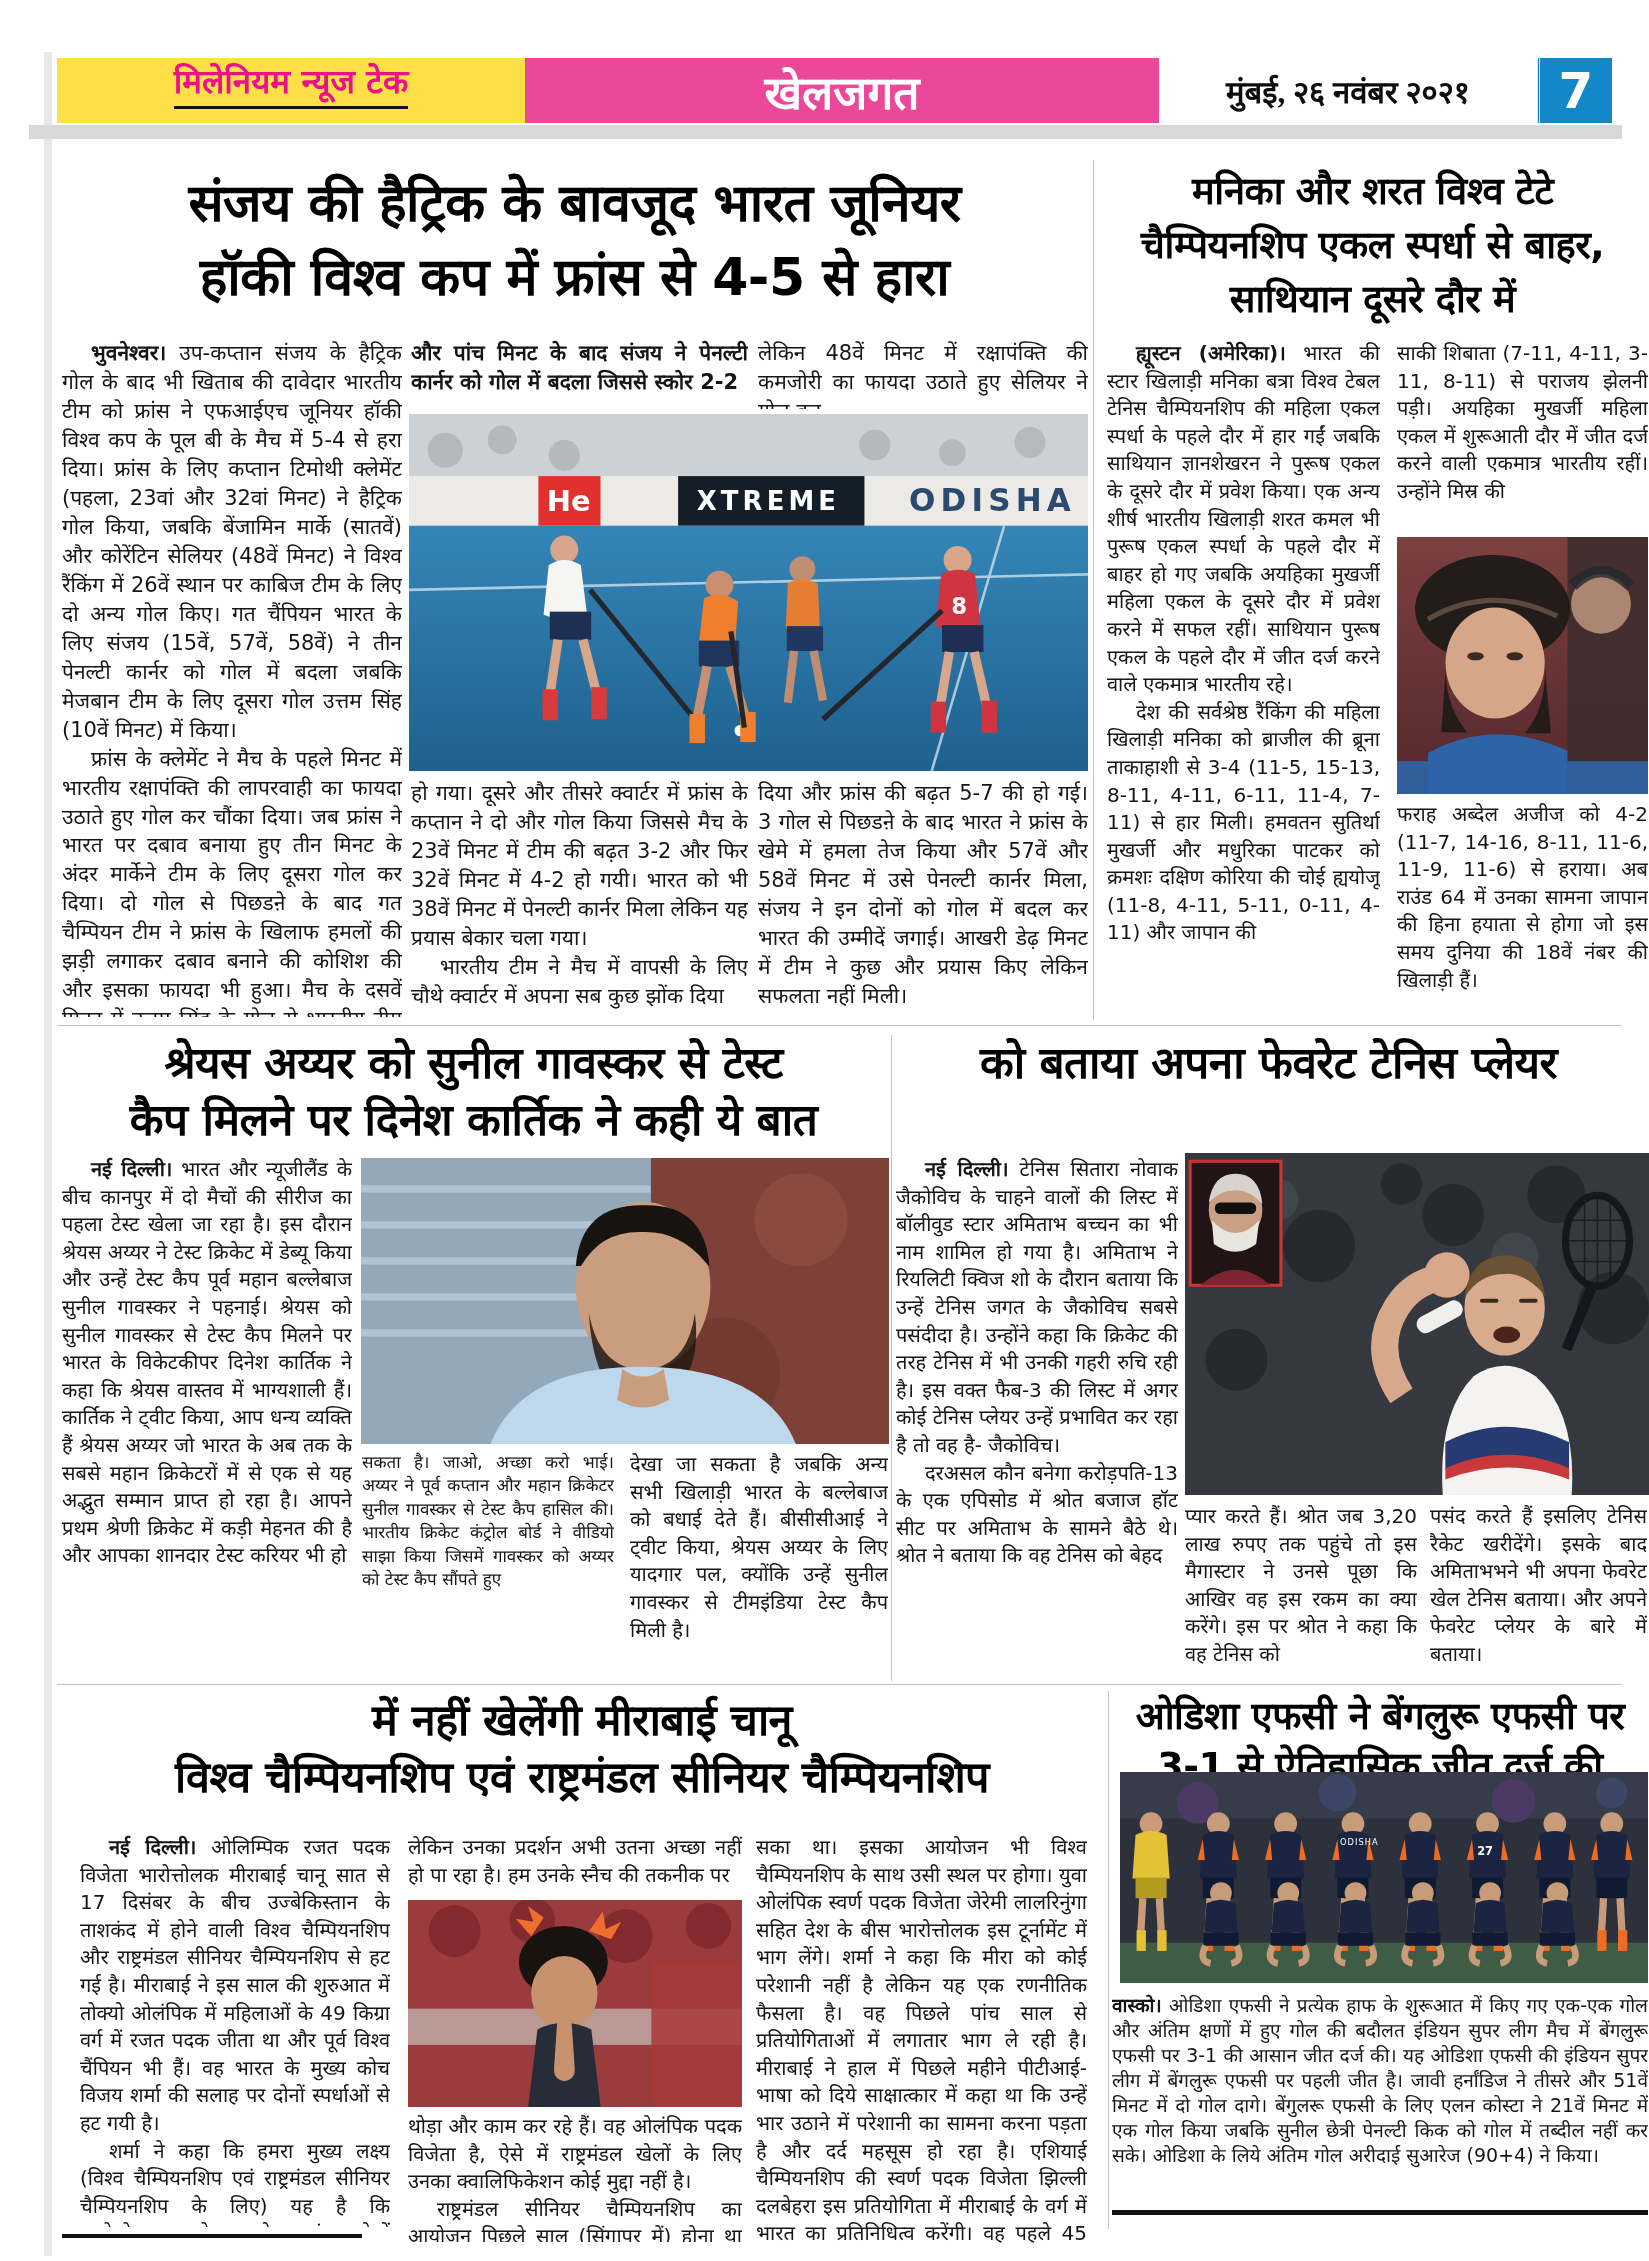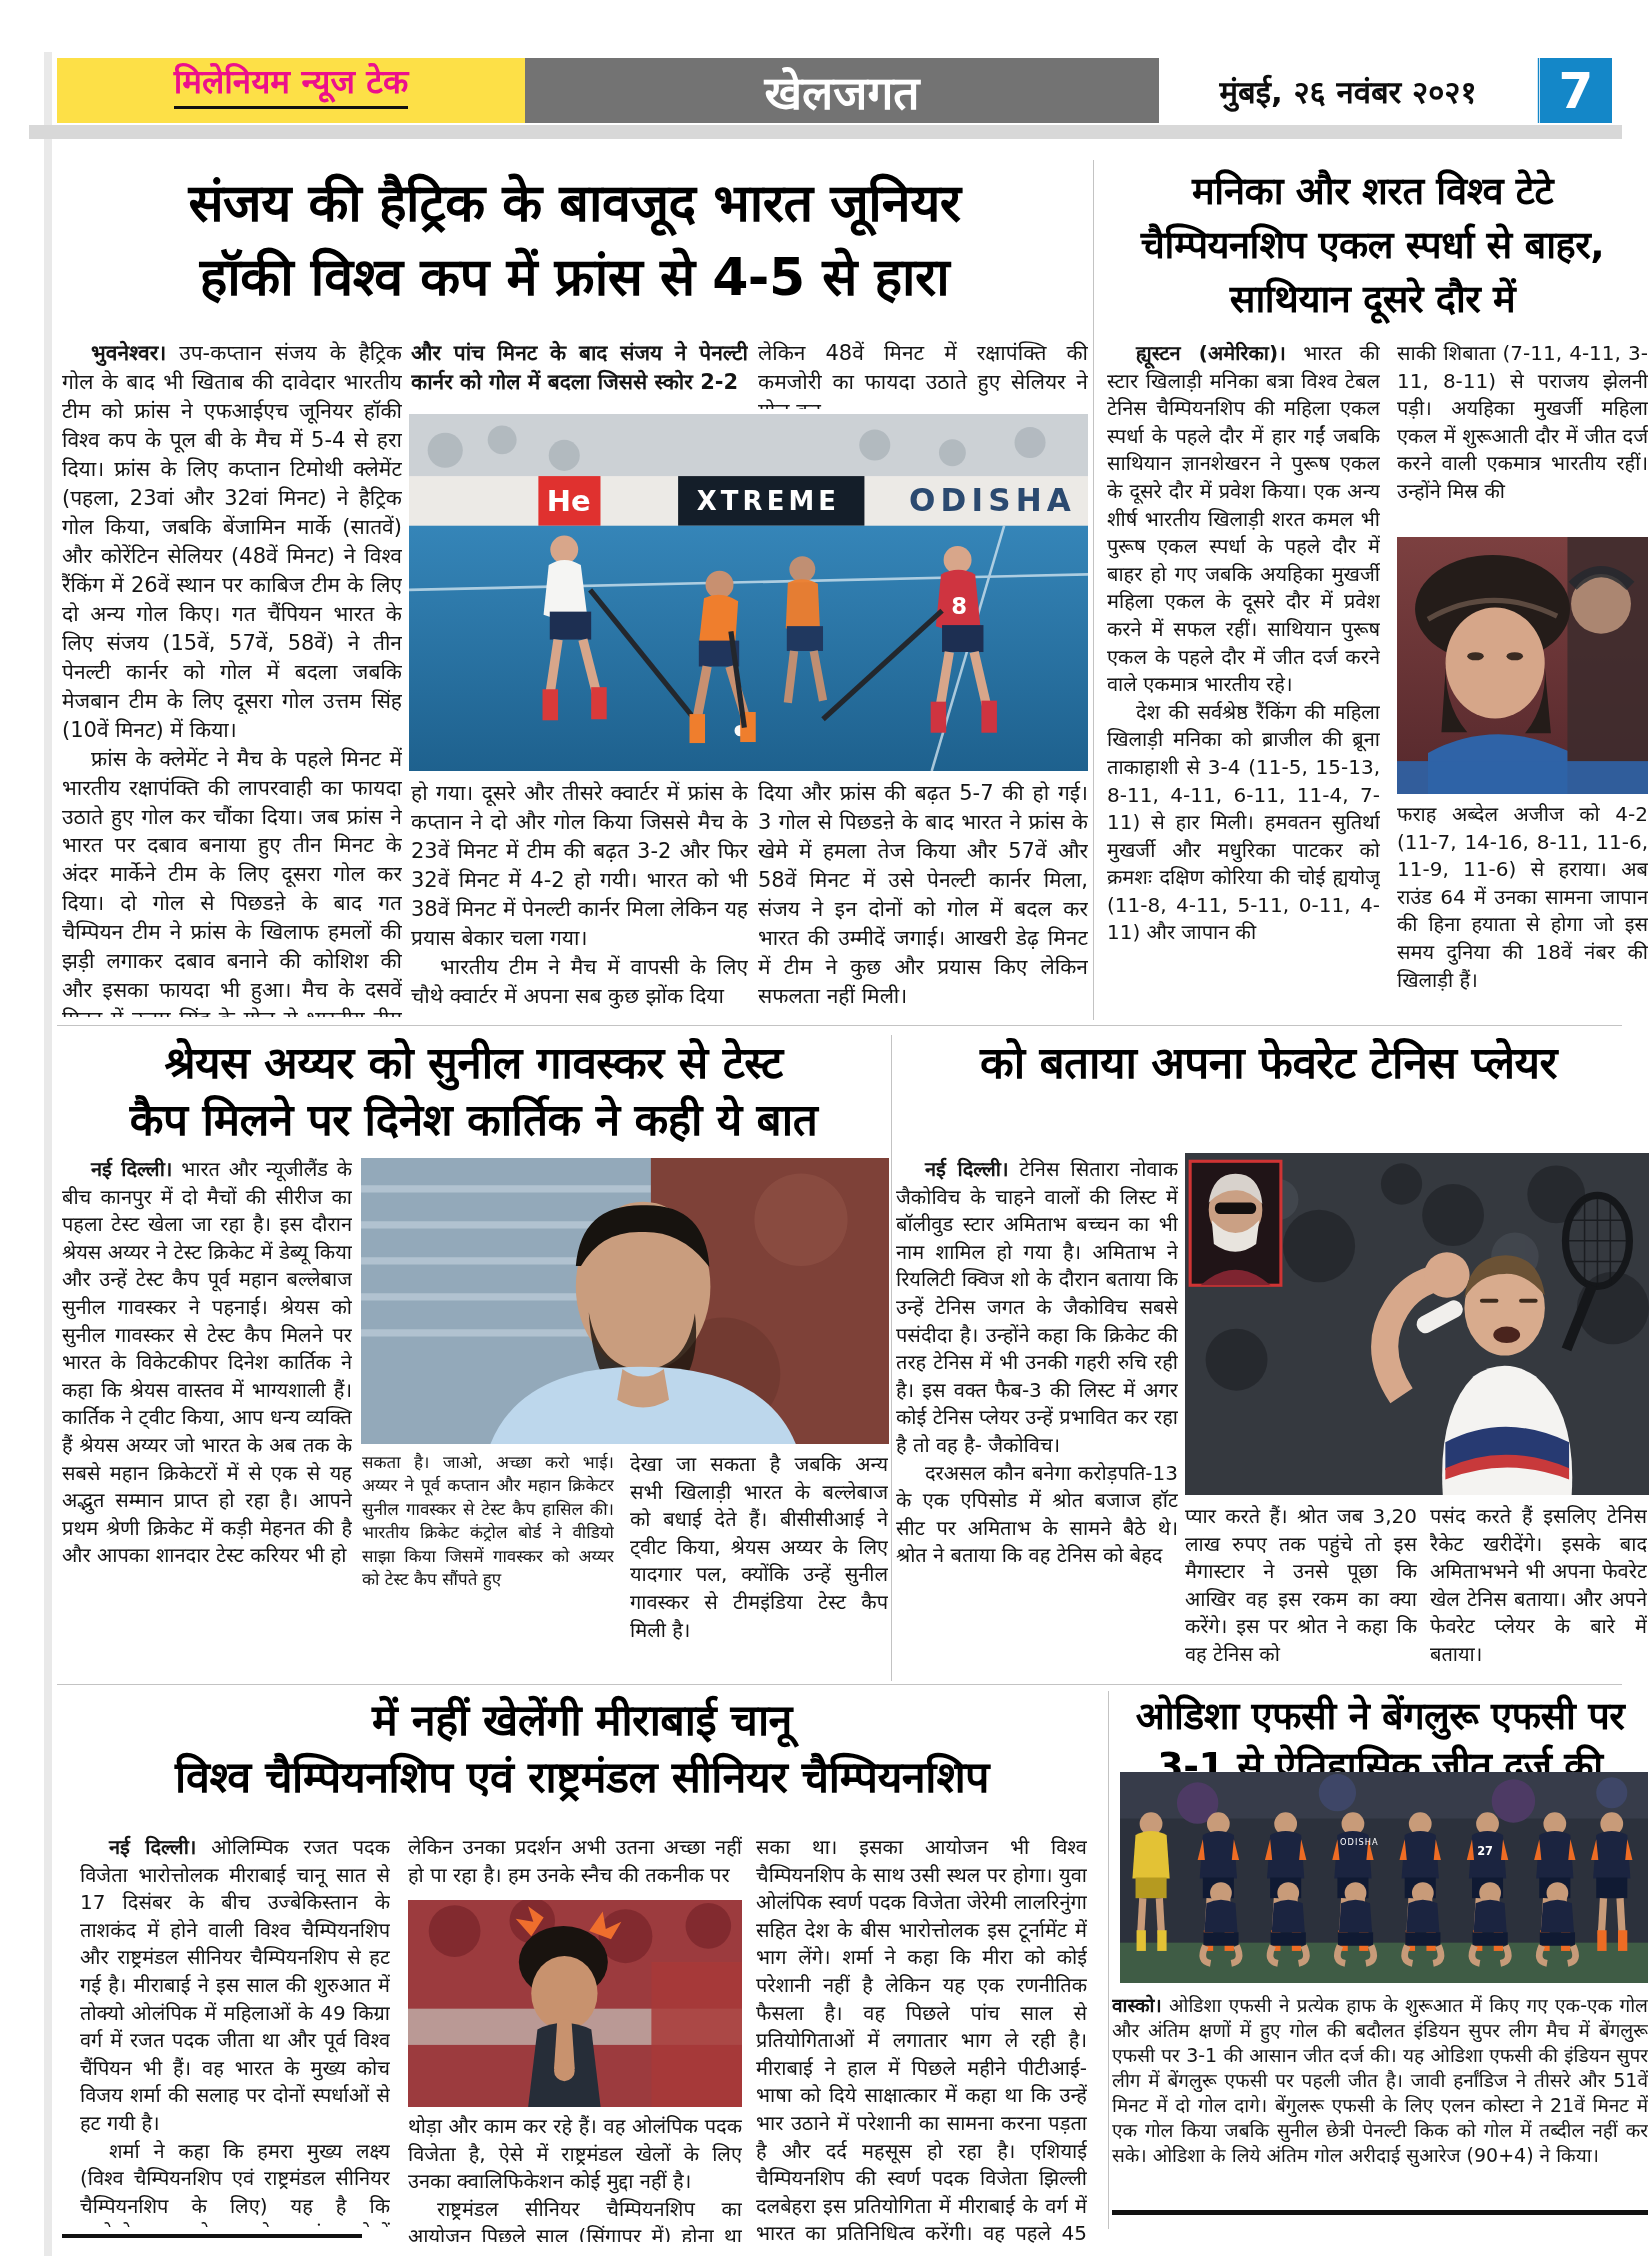--- a/index.html
+++ b/index.html
@@ -2,23 +2,23 @@
 <html style="font-size:8.3px"><head>
 <meta charset="utf-8">
 <style>
   html,body{margin:0;padding:0;background:#ffffff;}
   #page{position:relative;width:1650px;height:2261px;background:#ffffff;overflow:hidden;
         font-family:"DejaVu Sans","Liberation Sans",sans-serif;color:#151515;}
   .abs{position:absolute;}
   
   .mast-brand{display:flex;align-items:flex-start;justify-content:center;background:#fde047;}
   .mast-brand span{color:#ec108c;font-weight:800;font-size:33px;border-bottom:3.6px solid #111;padding-bottom:3.1px;white-space:nowrap;}
-  .mast-section{display:flex;align-items:center;justify-content:center;background:#737373;}
+  .mast-section{display:flex;align-items:center;justify-content:center;background:#ec4899;}
   .mast-section span{color:#fff;font-weight:800;font-size:46px;}
-  .mast-date{display:flex;align-items:center;justify-content:center;background:#fff;}
+  .mast-date{display:flex;align-items:center;justify-content:center;background:#fff;font-family:Liberation Serif, serif;}
   .mast-date span{color:#0d0d0d;font-weight:800;font-size:31px;white-space:nowrap;}
   .mast-page{display:flex;align-items:center;justify-content:center;background:#1487c8;border-left:3.1px double #cfe6f4;}
   .mast-page span{color:#fff;font-weight:800;font-size:50px;}
   .gray-strip{background:#d8d8d8;}
   
   .headline{position:absolute;text-align:center;font-weight:800;color:#000;letter-spacing:-0.5px;}
   .headline div{white-space:nowrap;}
   
   .col{position:absolute;text-align:justify;font-size:21px;line-height:1.38;overflow:hidden;}
   .col p{margin:0;text-indent:29px;}

